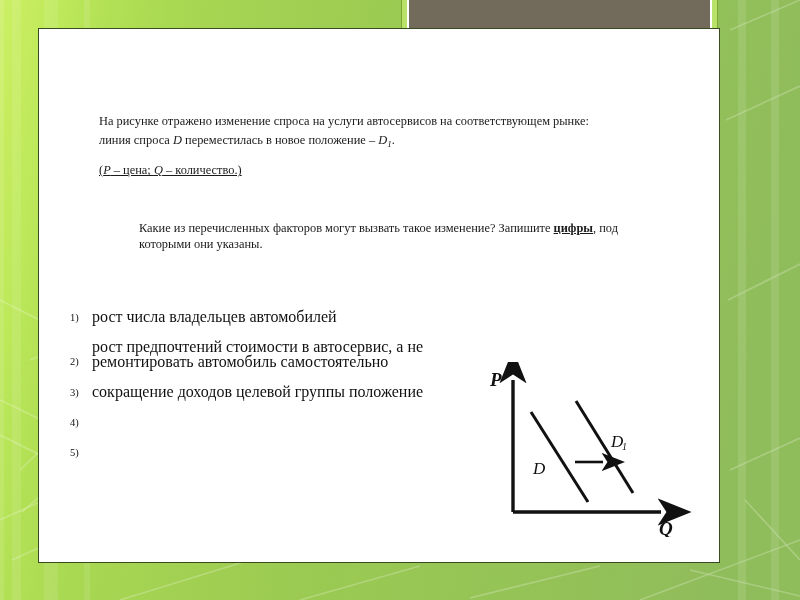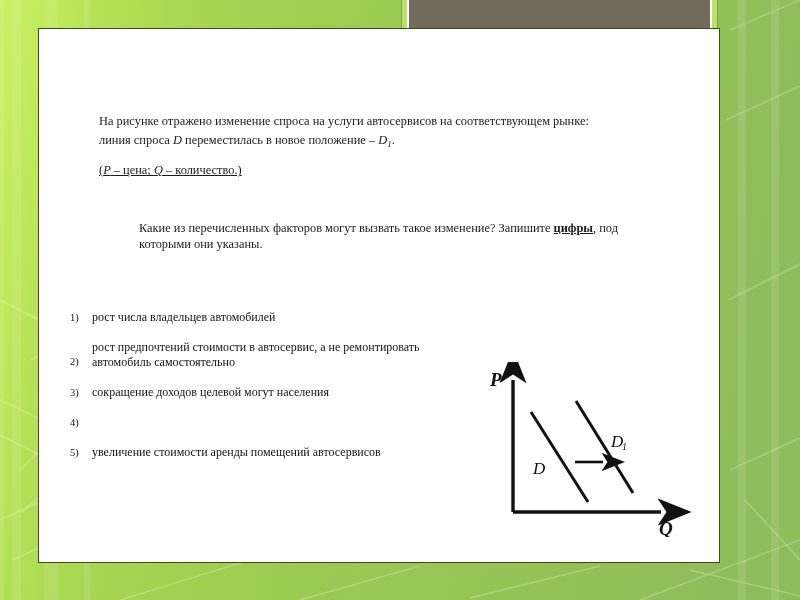--- a/index.html
+++ b/index.html
@@ -137,21 +137,21 @@
   .option-number {
     width: 22px;
     flex: none;
     font-size: 10.5px;
     line-height: 14px;
     color: #111;
     text-align: left;
     padding-top: 1px;
   }
   .option-text {
-    font-size: 12px;
+    font-size: 16px;
     line-height: 14.5px;
     color: #111;
     width: 370px;
   }
   #option-row-2 { margin-bottom: 16px; }
   #option-row-2 .option-number { padding-top: 15px; }
 
   
   #demand-diagram {
     position: absolute;
@@ -242,30 +242,29 @@
     <span class="option-text">рост числа владельцев автомобилей</span>
   </div>
 
   <div class="option-row" id="option-row-2">
     <span class="option-number">2)</span>
     <span class="option-text">рост предпочтений стоимости в автосервис, а не ремонтировать автомобиль самостоятельно</span>
   </div>
 
   <div class="option-row" id="option-row-3">
     <span class="option-number">3)</span>
-    <span class="option-text">сокращение доходов целевой могут населения</span>
+    <span class="option-text">сокращение доходов целевой группы положение</span>
   </div>
 
   <div class="option-row" id="option-row-4">
     <span class="option-number">4)</span>
   </div>
 
   <div class="option-row" id="option-row-5">
     <span class="option-number">5)</span>
-    <span class="option-text">увеличение стоимости аренды помещений автосервисов</span>
   </div>
 
 </div>
 
 <div id="demand-diagram">
   <svg width="210" height="175" viewBox="0 0 210 175">
     <defs>
       <marker id="arrowhead-axis" markerWidth="10" markerHeight="8" refX="1" refY="4" orient="auto" markerUnits="strokeWidth">
         <path d="M0,0 L10,4 L0,8 L2.6,4 Z" fill="#111"></path>
       </marker>

